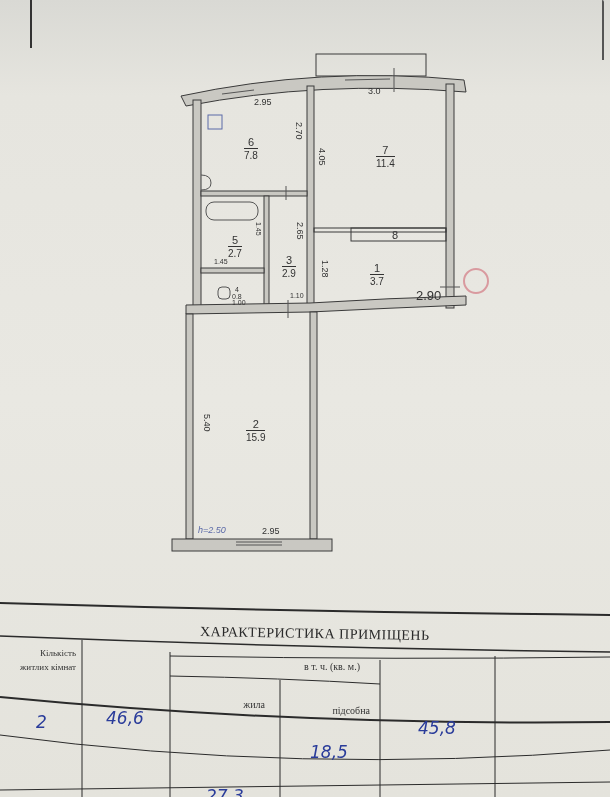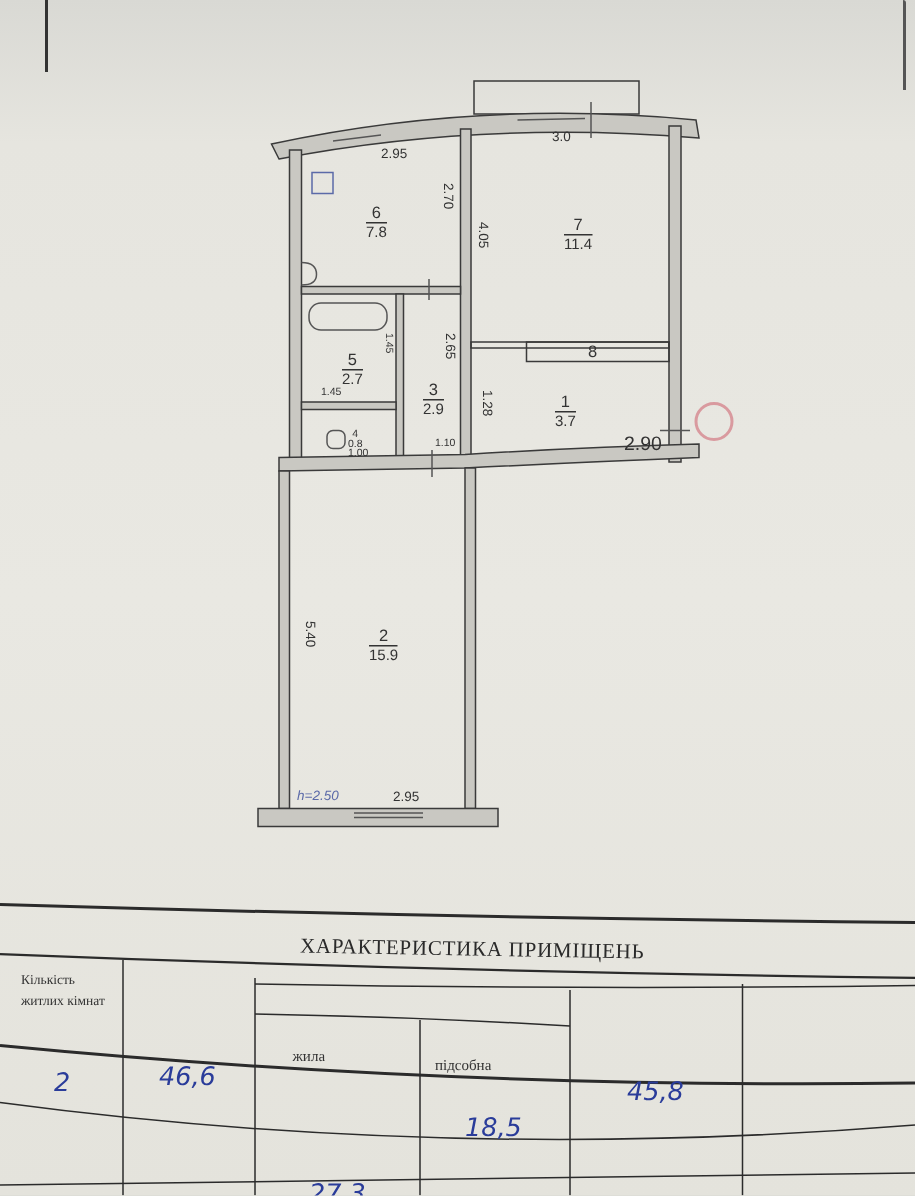--- a/index.html
+++ b/index.html
@@ -6,21 +6,21 @@
   body{width:610px;height:797px;overflow:hidden;background:#dcdcd6;font-family:"Liberation Serif",serif;position:relative;}
   .page{position:absolute;left:0;top:0;width:610px;height:797px;background:linear-gradient(180deg,#d9d9d4 0%,#e6e5df 12%,#e9e8e2 50%,#e4e3dc 100%);}
   .margin-line{position:absolute;left:30px;top:0;width:2px;height:48px;background:#333;}
   .right-edge{position:absolute;right:6px;top:0;width:2px;height:60px;background:#555;border-radius:0 10px 0 0;}
   svg.plan{position:absolute;left:0;top:0;}
   .lbl{position:absolute;font-family:"Liberation Sans",sans-serif;color:#333;font-size:9px;white-space:nowrap;}
   .room-no{font-size:11px;}
   .room-area{font-size:10px;border-top:1px solid #333;padding-top:1px;}
   .vert{transform:rotate(90deg);transform-origin:left top;}
   .table-title{position:absolute;left:200px;top:626px;font-size:14px;letter-spacing:0.5px;color:#2a2a2a;transform:rotate(1deg);}
-  .th{position:absolute;font-size:10px;color:#333;text-align:left;line-height:14px;}
+  .th{position:absolute;font-size:10px;color:#333;text-align:right;line-height:14px;}
   .hw{position:absolute;font-family:"DejaVu Sans",sans-serif;font-style:italic;color:#2a3c9a;font-size:17px;}
   .circle{position:absolute;left:463px;top:268px;width:22px;height:22px;border:2px solid #d99a9f;border-radius:50%;}
 </style>
 </head>
 <body>
 
 <div class="page">
   <div class="margin-line"></div>
   <div class="right-edge"></div>
 
@@ -134,20 +134,21 @@
       <line x1="82" y1="640" x2="82" y2="797"></line>
       <line x1="170" y1="652" x2="170" y2="797"></line>
       <line x1="280" y1="680" x2="280" y2="797"></line>
       <line x1="380" y1="660" x2="380" y2="797"></line>
       <line x1="495" y1="656" x2="495" y2="797"></line>
     </g>
   </svg>
 
   <div class="table-title">ХАРАКТЕРИСТИКА ПРИМІЩЕНЬ</div>
   <div class="th" style="left:14px;top:646px;width:62px;font-size:9px;">Кількість житлих кімнат</div>
+  <div class="th" style="left:200px;top:660px;width:160px;">в т. ч. (кв. м.)</div>
   <div class="th" style="left:195px;top:698px;width:70px;">жила</div>
   <div class="th" style="left:290px;top:704px;width:80px;">підсобна</div>
 
   <div class="hw" style="left:36px;top:712px;">2</div>
   <div class="hw" style="left:106px;top:708px;">46,6</div>
   <div class="hw" style="left:206px;top:740px;margin-top:46px;">27,3</div>
   <div class="hw" style="left:310px;top:742px;">18,5</div>
   <div class="hw" style="left:418px;top:718px;">45,8</div>
 </div>
 

